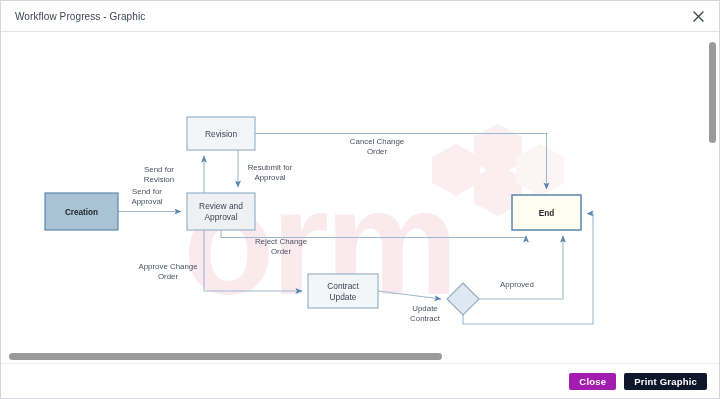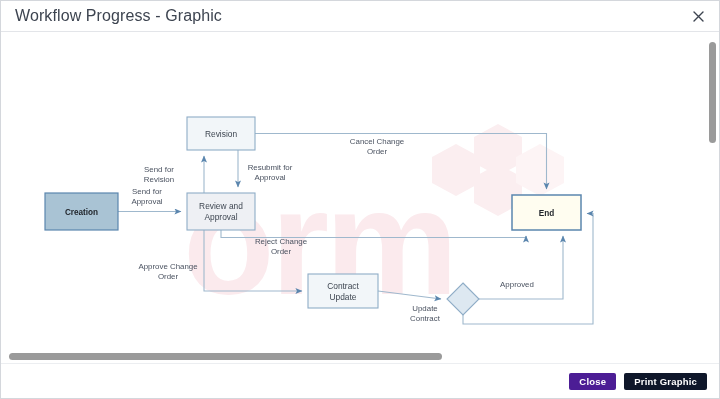--- a/index.html
+++ b/index.html
@@ -23,21 +23,21 @@
   .titlebar{
     height:31px;
     flex:0 0 31px;
     background:#ffffff;
     border-bottom:1px solid #e3e5e9;
     display:flex;align-items:center;
     padding:0 10px 0 14px;
     box-sizing:border-box;
   }
   .title-text{
-    font-size:16px;
+    font-size:10px;
     color:#3d4450;
     letter-spacing:.1px;
     white-space:nowrap;
     flex:1 1 auto;
   }
   .close-icon{
     width:22px;height:22px;
     flex:0 0 22px;
     display:flex;align-items:center;justify-content:center;
     cursor:pointer;
@@ -121,21 +121,21 @@
     color:#ffffff;
     border:none;
     border-radius:2px;
     height:17px;
     display:inline-flex;align-items:center;justify-content:center;
     cursor:pointer;
     padding:0 10px;
     box-sizing:border-box;
     letter-spacing:.2px;
   }
-  .btn-close{background:#4c1d95;min-width:44px;}
+  .btn-close{background:#a21caf;min-width:44px;}
   .btn-print{background:#0f172a;min-width:64px;}
 </style>
 </head>
 <body>
 
 <div class="window">
 
   <div class="titlebar">
     <div class="title-text">Workflow Progress - Graphic</div>
     <div class="close-icon">

